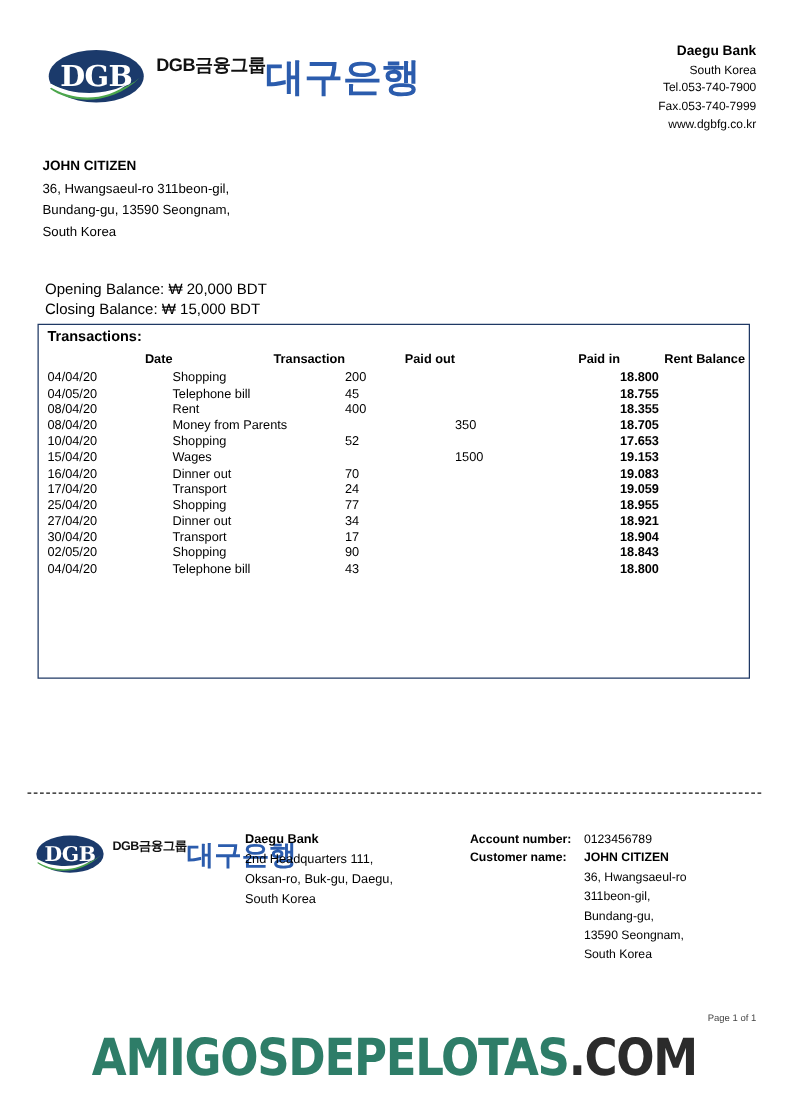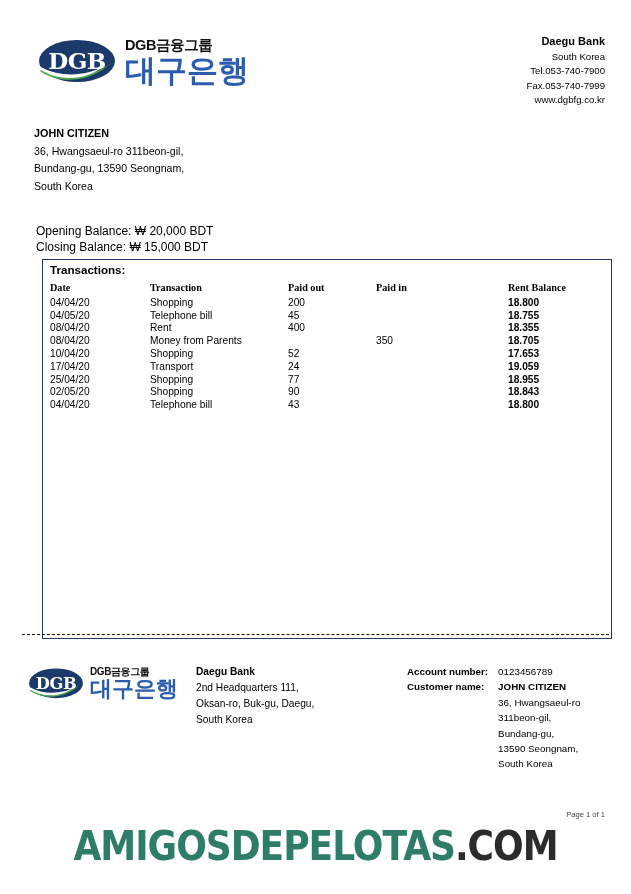--- a/index.html
+++ b/index.html
@@ -37,21 +37,21 @@
   }
   .logo-mark {
     position: relative;
     width: 78px;
     height: 48px;
     text-align: center;
   }
   .logo-mark svg { display: block; }
   .logo-words {
     display: flex;
-    flex-direction: column;
+    flex-direction: row;
     justify-content: center;
     line-height: 1;
   }
   .logo-kr-small {
     font-size: 14.5px;
     font-weight: bold;
     color: #111111;
     letter-spacing: -0.4px;
     margin-bottom: 2px;
   }
@@ -100,48 +100,46 @@
     font-size: 12px;
     line-height: 15.5px;
   }
 
   
   .tx-box {
     position: absolute;
     left: 30px;
     top: 259px;
     width: 570px;
-    height: 380px;
+    height: 284px;
     border: 1.6px solid #1F3864;
     box-sizing: border-box;
     background: #ffffff;
-    margin-left: 12px;
   }
   .tx-title {
     position: absolute;
     left: 7px;
     top: 3px;
     font-size: 11.6px;
     font-weight: bold;
   }
   .tx-table {
     position: absolute;
     left: 7px;
     top: 22px;
     right: 4px;
     border-collapse: collapse;
     width: 558px;
     table-layout: fixed;
   }
   .tx-table th {
-    text-align: left;
+    text-align: right;
     font-size: 10.2px;
     font-weight: bold;
     padding: 0 0 3px 0;
-    font-family: Liberation Serif, serif;
   }
   .tx-table td {
     text-align: left;
     font-size: 10.2px;
     font-weight: normal;
     padding: 0.9px 0;
     white-space: nowrap;
   }
   .col-date    { width: 100px; }
   .col-desc    { width: 138px; }
@@ -189,21 +187,20 @@
   .footer-bank .b-name { font-weight: bold; }
 
   .footer-acct {
     position: absolute;
     left: 376px;
     top: 4px;
     font-size: 9.8px;
     line-height: 15.4px;
     display: flex;
     gap: 10px;
-    margin-left: 31px;
   }
   .footer-acct .labels {
     font-weight: bold;
     white-space: nowrap;
   }
   .footer-acct .values { white-space: nowrap; }
   .footer-acct .values .strong { font-weight: bold; }
 
   
   .page-num {
@@ -324,32 +321,60 @@
             <td class="bal">18.705</td>
           </tr>
           <tr>
             <td>10/04/20</td>
             <td>Shopping</td>
             <td>52</td>
             <td></td>
             <td class="bal">17.653</td>
           </tr>
           <tr>
+            <td>15/04/20</td>
+            <td>Wages</td>
+            <td></td>
+            <td>1500</td>
+            <td class="bal">19.153</td>
+          </tr>
+          <tr>
+            <td>16/04/20</td>
+            <td>Dinner out</td>
+            <td>70</td>
+            <td></td>
+            <td class="bal">19.083</td>
+          </tr>
+          <tr>
             <td>17/04/20</td>
             <td>Transport</td>
             <td>24</td>
             <td></td>
             <td class="bal">19.059</td>
           </tr>
           <tr>
             <td>25/04/20</td>
             <td>Shopping</td>
             <td>77</td>
             <td></td>
             <td class="bal">18.955</td>
+          </tr>
+          <tr>
+            <td>27/04/20</td>
+            <td>Dinner out</td>
+            <td>34</td>
+            <td></td>
+            <td class="bal">18.921</td>
+          </tr>
+          <tr>
+            <td>30/04/20</td>
+            <td>Transport</td>
+            <td>17</td>
+            <td></td>
+            <td class="bal">18.904</td>
           </tr>
           <tr>
             <td>02/05/20</td>
             <td>Shopping</td>
             <td>90</td>
             <td></td>
             <td class="bal">18.843</td>
           </tr>
           <tr>
             <td>04/04/20</td>

